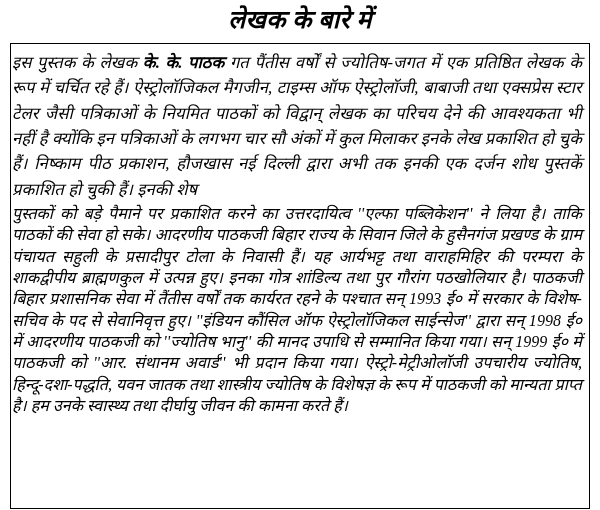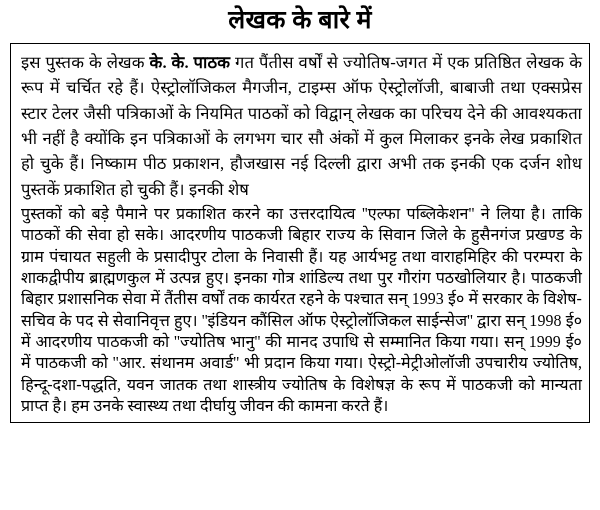--- a/index.html
+++ b/index.html
@@ -13,34 +13,35 @@
     font-family: "Liberation Serif", "DejaVu Serif", serif;
     color: #000000;
     overflow: hidden;
   }
   .page {
     position: relative;
     width: 600px;
     height: 510px;
     box-sizing: border-box;
     padding: 4px 10px 0 10px;
+    font-style: italic;
   }
   .doc-title {
     text-align: center;
     font-size: 25px;
     font-weight: 700;
     line-height: 1.15;
     margin: 2px 0 8px 0;
     letter-spacing: 0.3px;
   }
   .body-block {
     border: 1px solid #000000;
     box-sizing: border-box;
-    padding: 6px 7px 7px 10px;
-    height: 380px;
+    padding: 6px 7px 7px 1px;
+    height: 466px;
     overflow: hidden;
   }
   p.para {
     margin: 0;
     text-align: justify;
     text-justify: inter-word;
   }
   
   .para-large {
     font-size: 16.6px;

